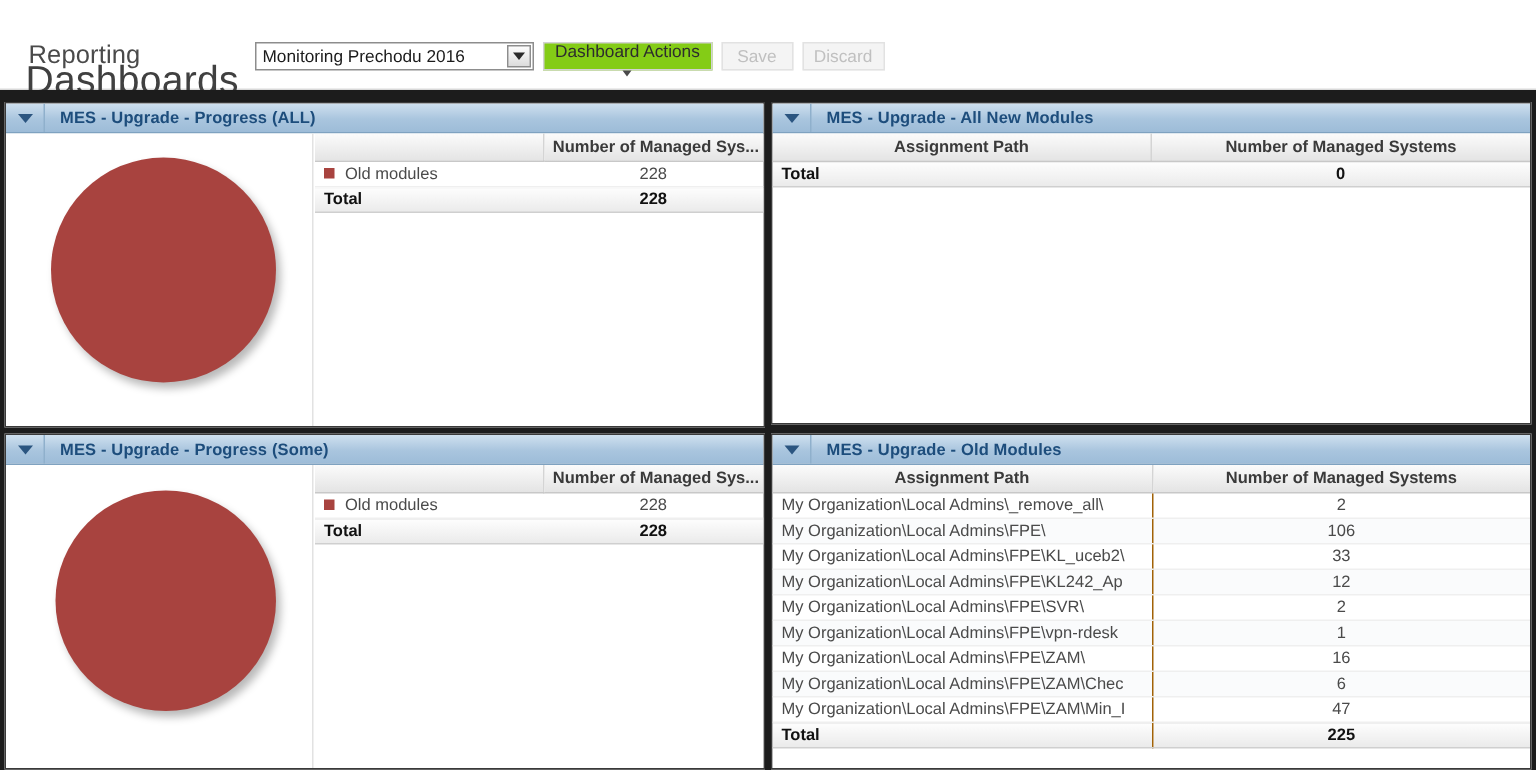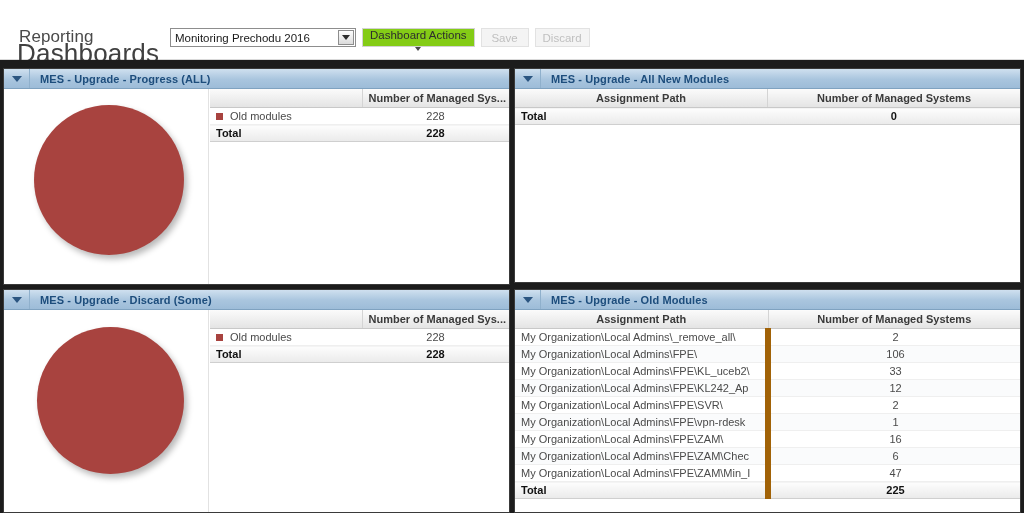--- a/index.html
+++ b/index.html
@@ -234,21 +234,21 @@
     border-bottom: 1px solid #efefef;
   }
   table.grid tr.total td {
     font-weight: bold;
     color: #111;
     background: linear-gradient(#fdfdfd, #eaeaea);
     border-bottom: 1px solid #cfcfcf;
     border-top: 1px solid #e0e0e0;
   }
   td.num { text-align: center; }
-  td.pathcell { border-right: 6px solid #a16207; }
+  td.pathcell { border-right: 1px solid #a16207; }
   tr.alt td { background: #fafbfc; }
   .swatch {
     display: inline-block;
     width: 7px; height: 7px;
     margin-right: 7px;
     vertical-align: middle;
     position: relative;
     top: -1px;
   }
 
@@ -357,21 +357,21 @@
           </table>
       </div>
     </div>
   </div>
 
   <div class="panel bl">
     <div class="panel-header">
       <div class="panel-toggle">
         <span class="tri-down"></span>
       </div>
-      <div class="panel-title">MES - Upgrade - Discard (Some)</div>
+      <div class="panel-title">MES - Upgrade - Progress (Some)</div>
     </div>
     <div class="panel-body">
       <div class="pie-area">
         <div class="pie bl" style="background:#a8433f;"></div>
       </div>
       <div class="legend-area">
         <table class="grid">
           <colgroup>
               <col style="width:152px">
               <col>

